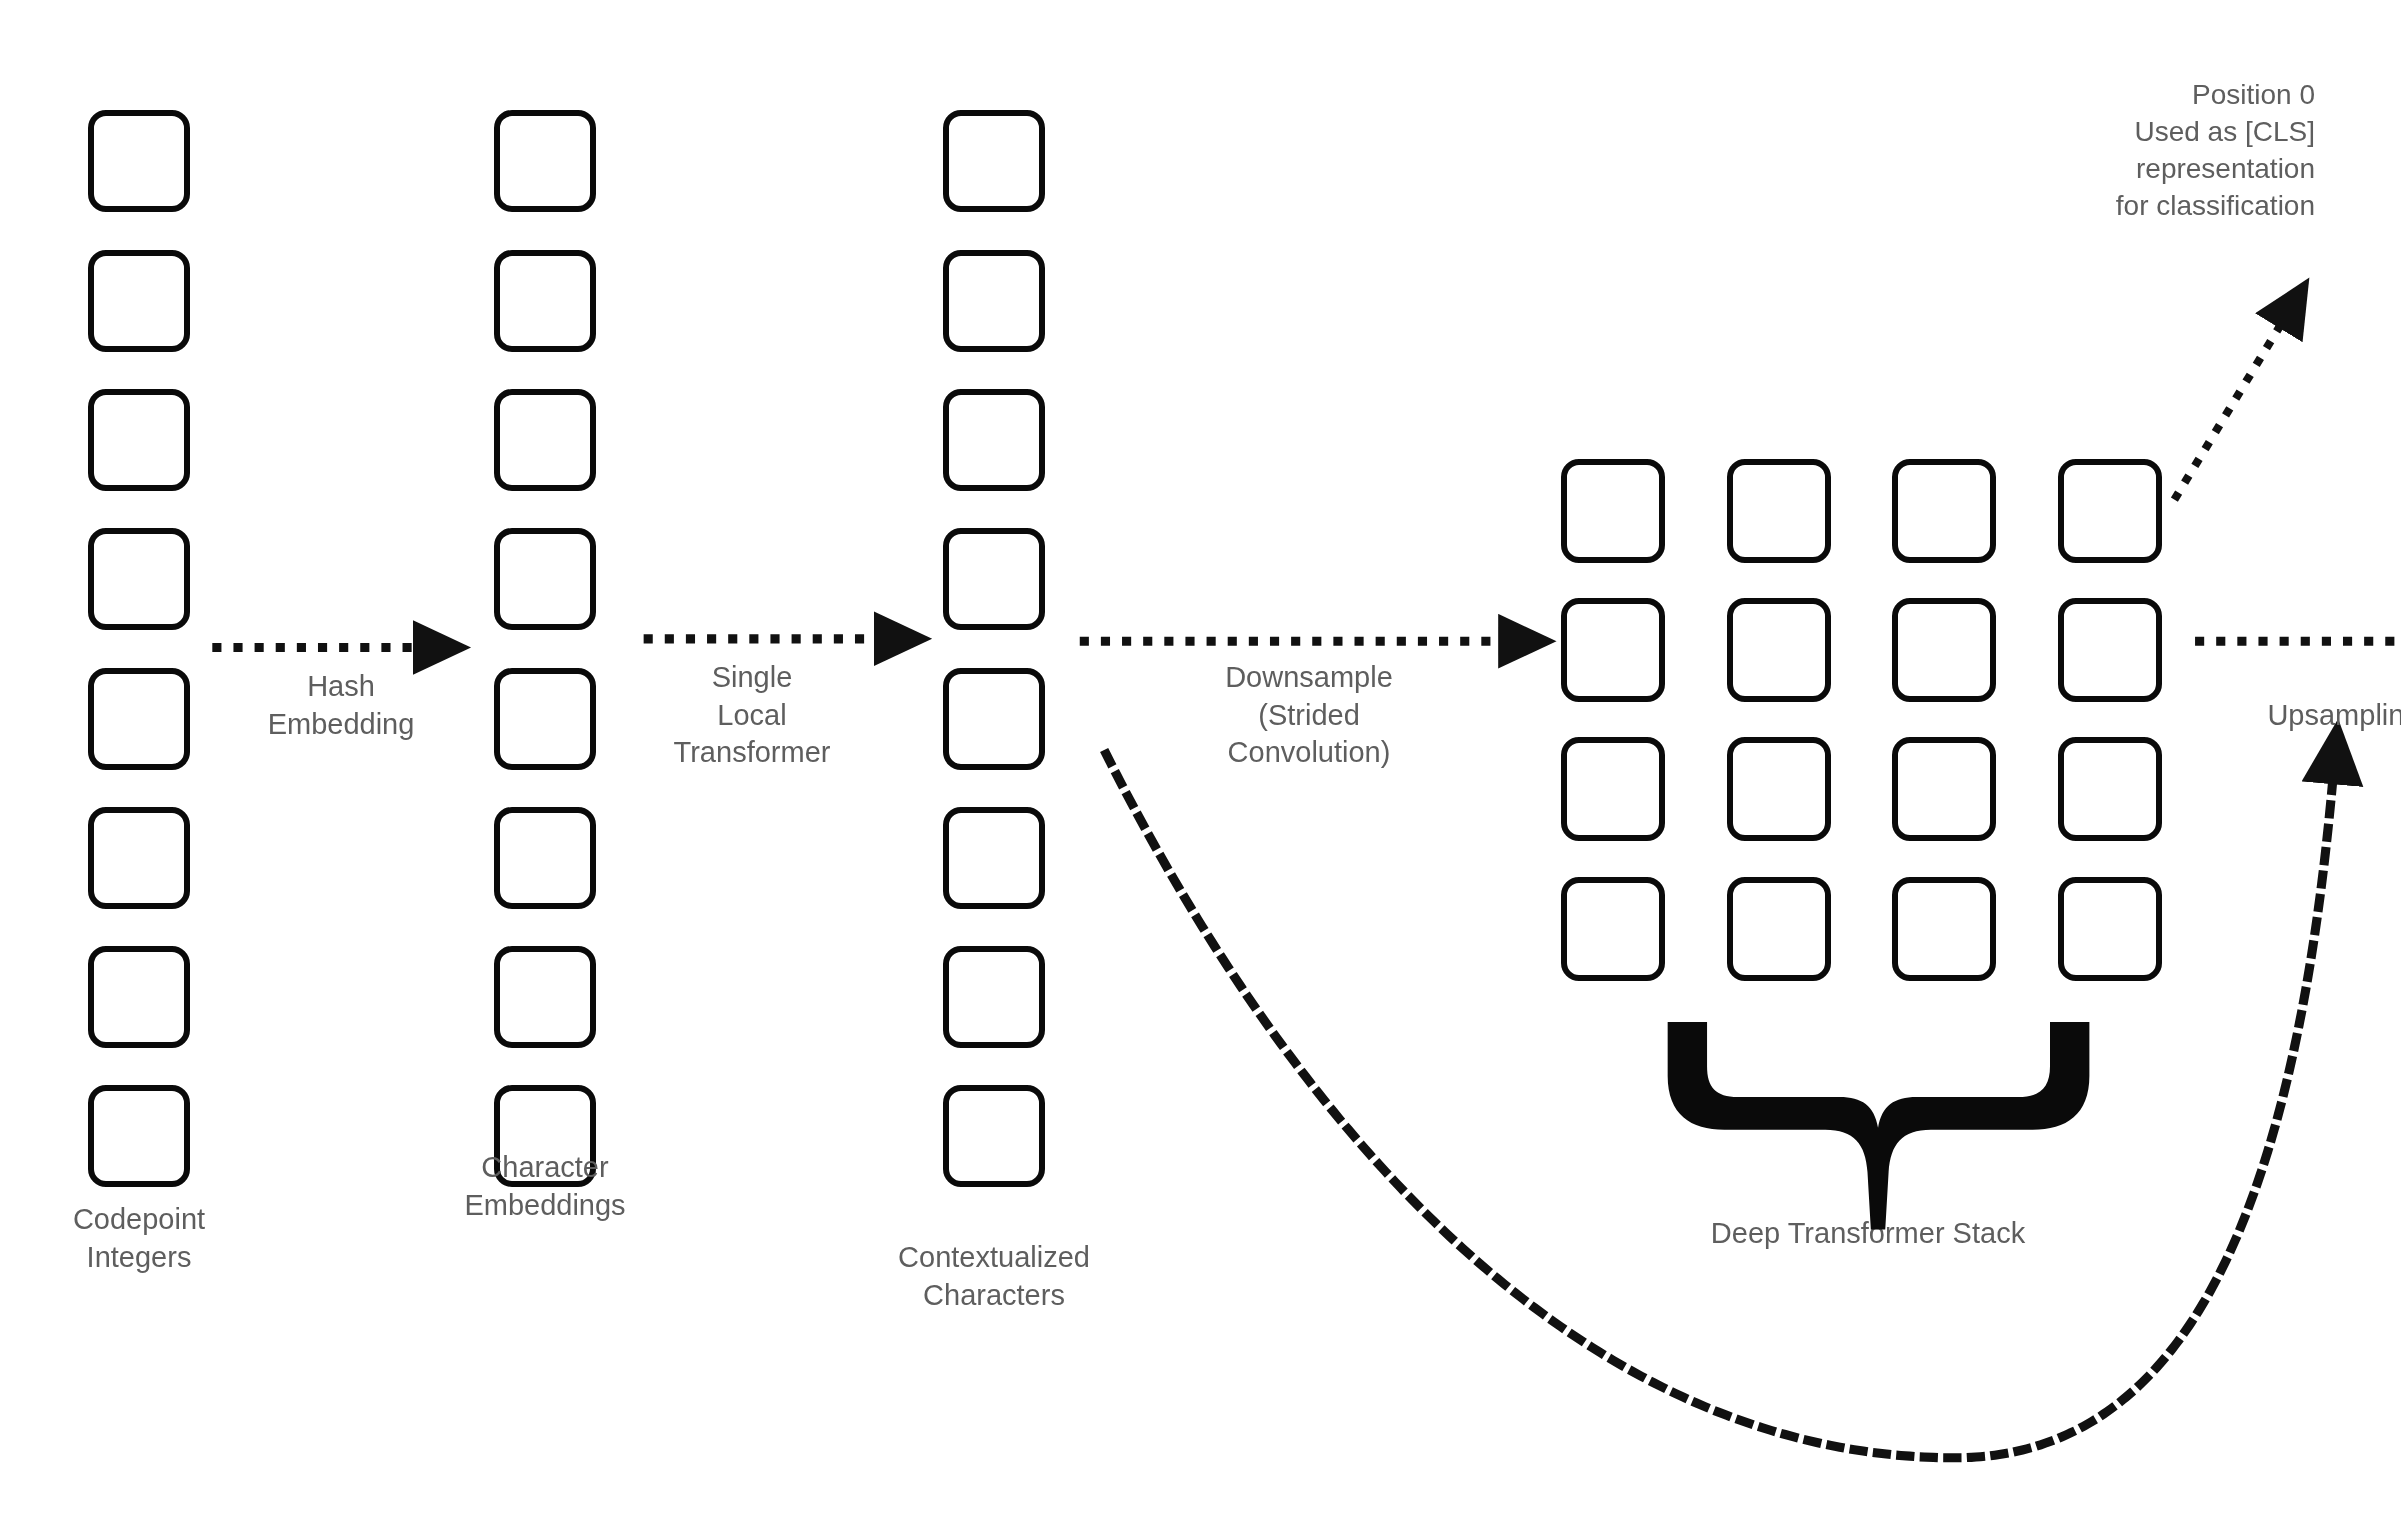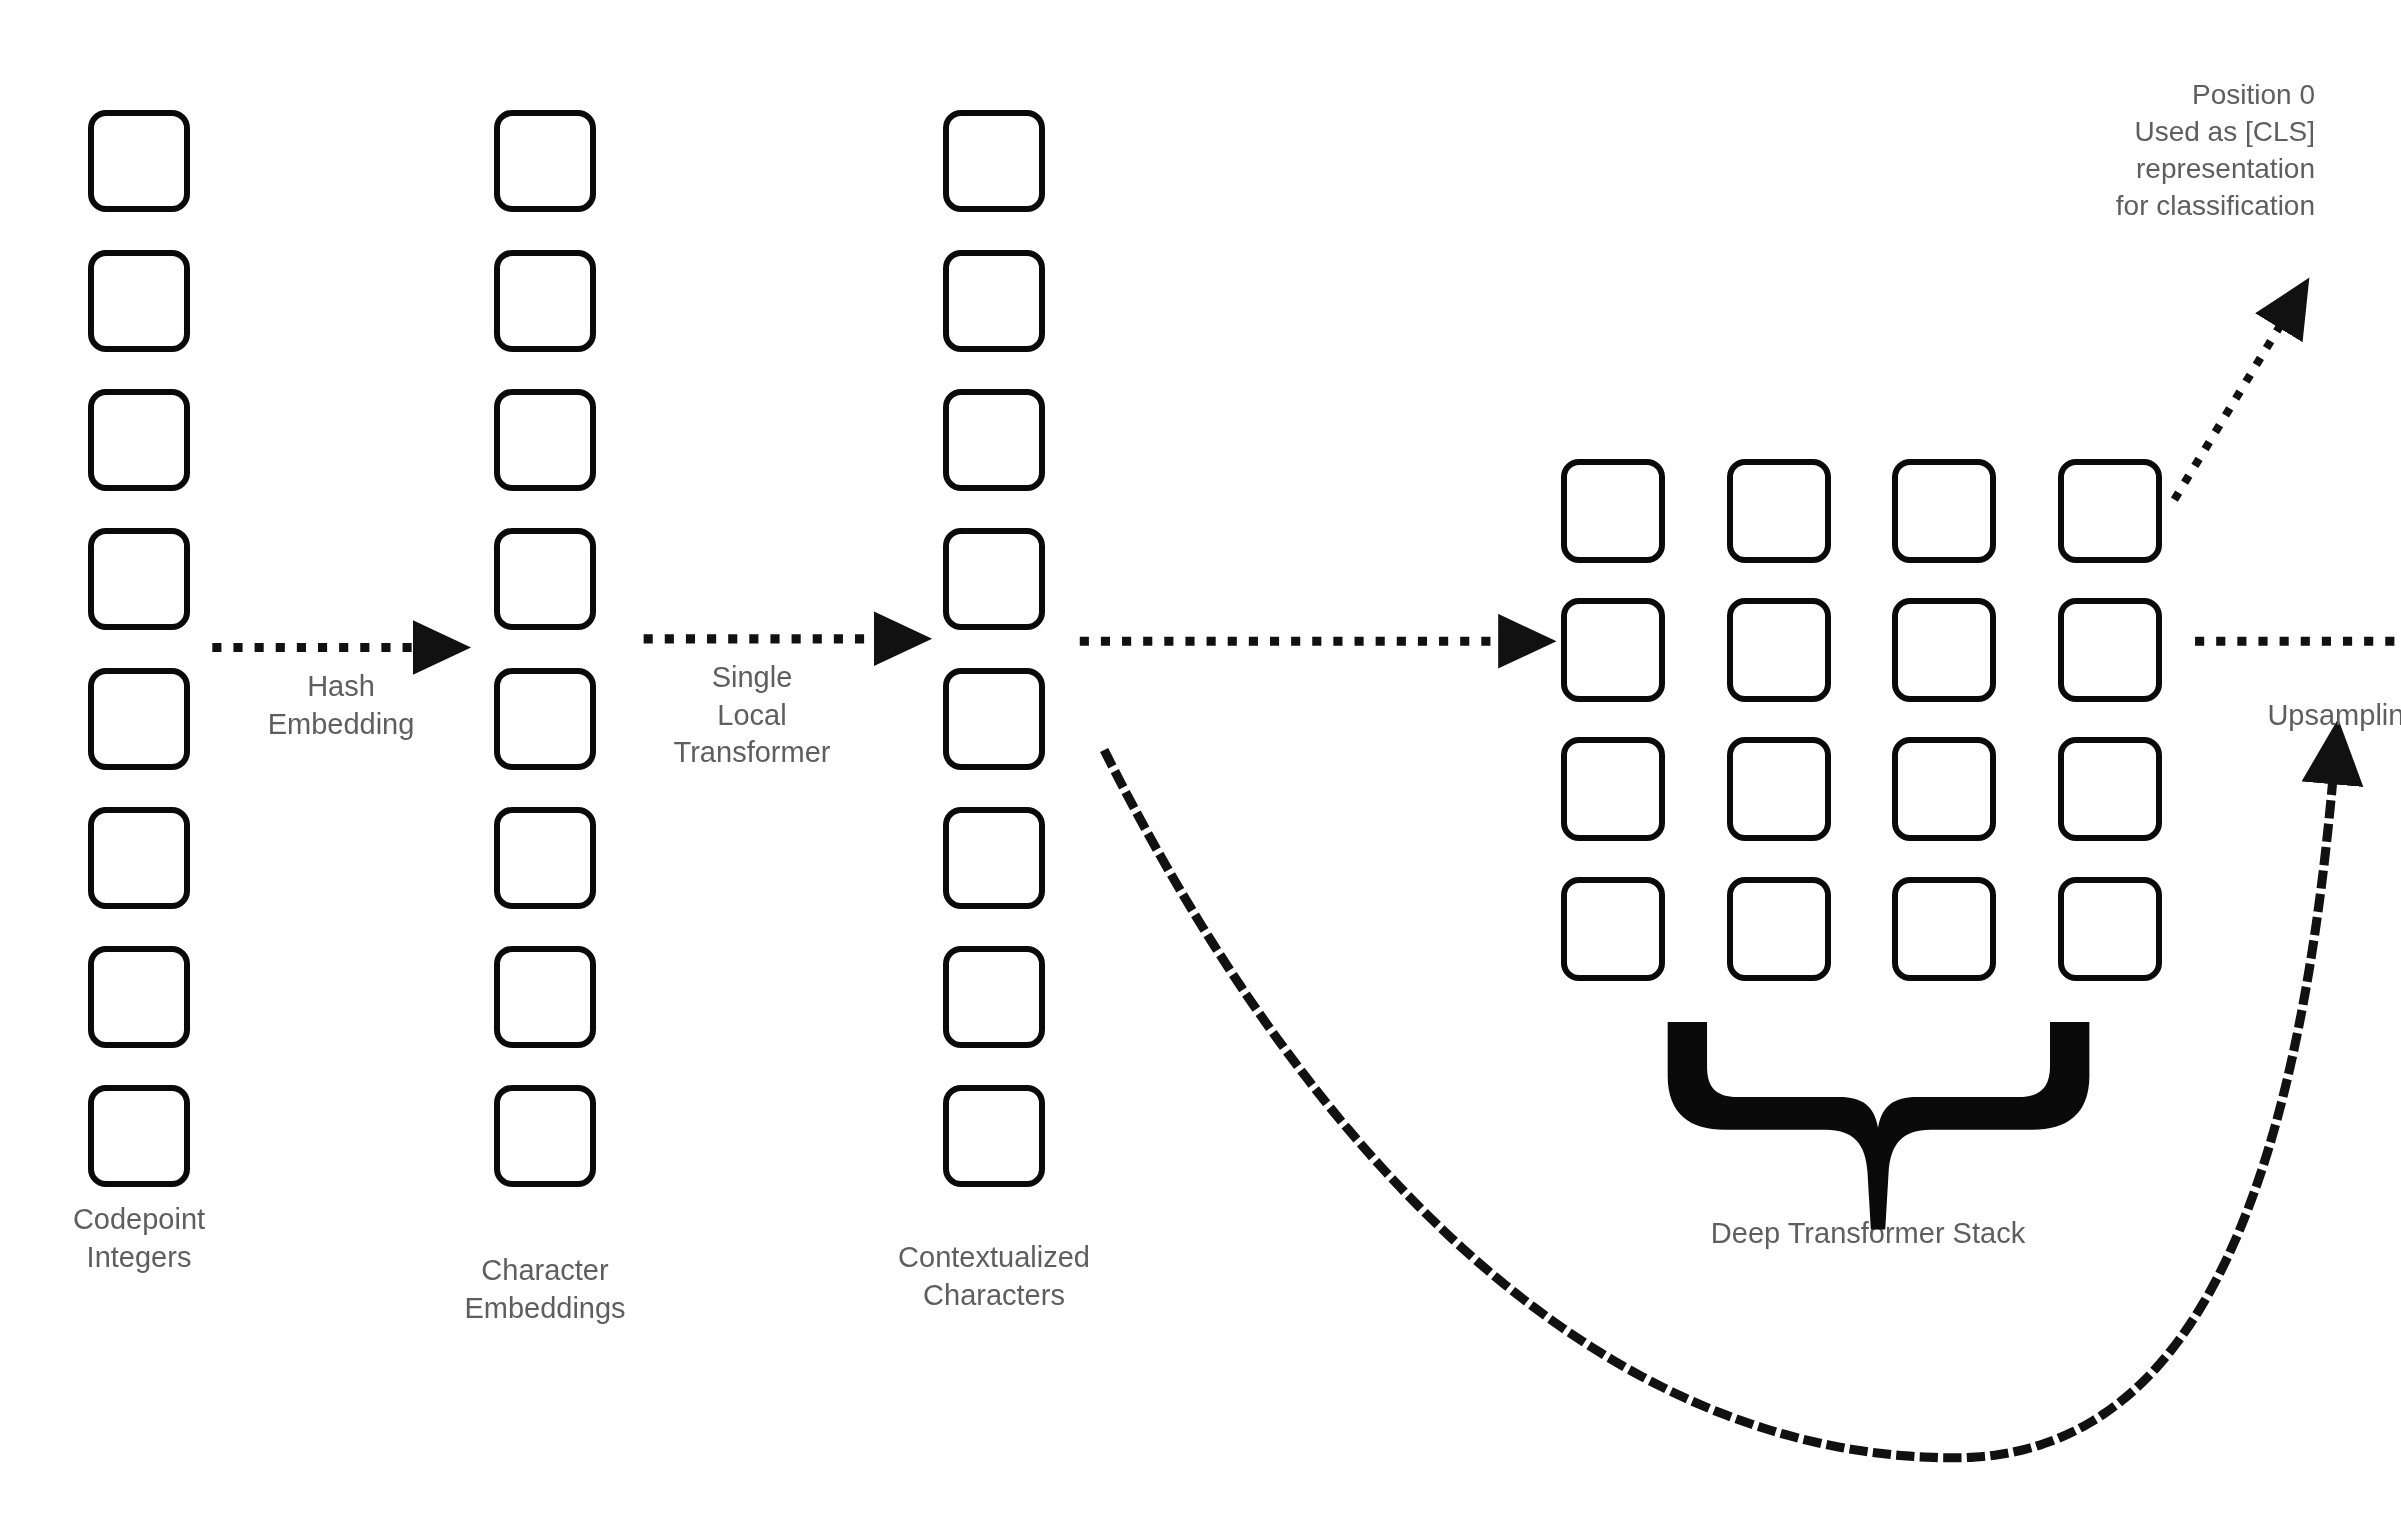--- a/index.html
+++ b/index.html
@@ -71,21 +71,21 @@
   <div class="col">
     <div class="cell" style="left:494px;top:110px;width:102px;height:102px;"></div>
     <div class="cell" style="left:494px;top:250px;width:102px;height:102px;"></div>
     <div class="cell" style="left:494px;top:389px;width:102px;height:102px;"></div>
     <div class="cell" style="left:494px;top:528px;width:102px;height:102px;"></div>
     <div class="cell" style="left:494px;top:668px;width:102px;height:102px;"></div>
     <div class="cell" style="left:494px;top:807px;width:102px;height:102px;"></div>
     <div class="cell" style="left:494px;top:946px;width:102px;height:102px;"></div>
     <div class="cell" style="left:494px;top:1085px;width:102px;height:102px;"></div>
   </div>
-  <div class="caption" style="left:545px;top:1252px;width:336px;">Character
+  <div class="caption" style="left:545px;top:1149px;width:336px;">Character
 Embeddings</div>
 
   <div class="col">
     <div class="cell" style="left:943px;top:110px;width:102px;height:102px;"></div>
     <div class="cell" style="left:943px;top:250px;width:102px;height:102px;"></div>
     <div class="cell" style="left:943px;top:389px;width:102px;height:102px;"></div>
     <div class="cell" style="left:943px;top:528px;width:102px;height:102px;"></div>
     <div class="cell" style="left:943px;top:668px;width:102px;height:102px;"></div>
     <div class="cell" style="left:943px;top:807px;width:102px;height:102px;"></div>
     <div class="cell" style="left:943px;top:946px;width:102px;height:102px;"></div>
@@ -190,20 +190,23 @@
     </g>
   </svg>
 
   <div class="arrow-label" style="left:341px;top:668px;width:269px;">Hash
 Embedding</div>
 
   <div class="arrow-label" style="left:752px;top:659px;width:298px;">Single
 Local
 Transformer</div>
 
+  <div class="arrow-label" style="left:1309px;top:659px;width:346px;">Downsample
+(Strided
+Convolution)</div>
 
   <div class="arrow-label" style="left:2344px;top:697px;width:336px;">Upsampling</div>
 
   <div class="annot" style="left:2123px;top:77px;width:384px;">Position 0
 Used as [CLS]
 representation
 for classification</div>
 
 </div>
 

